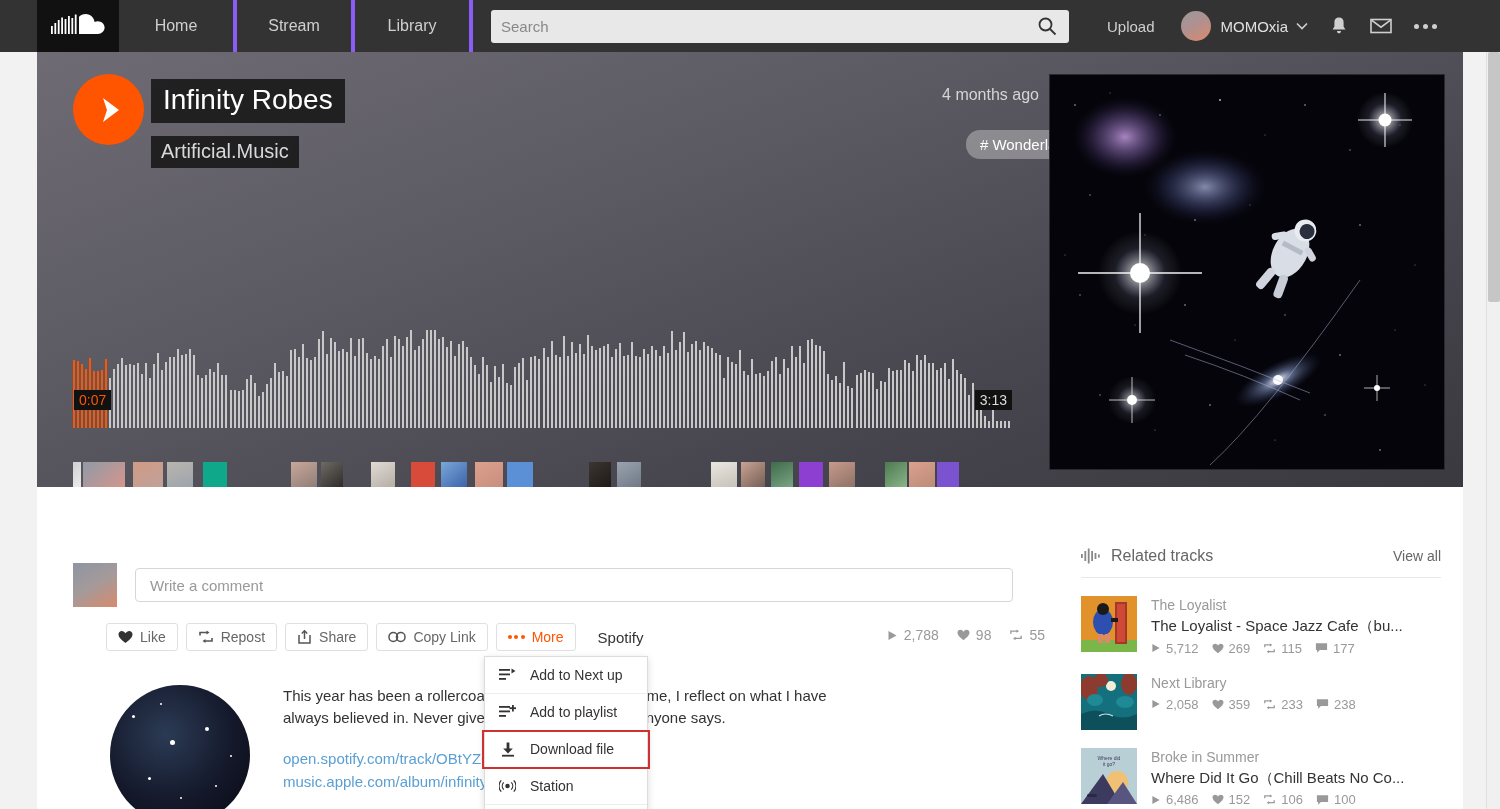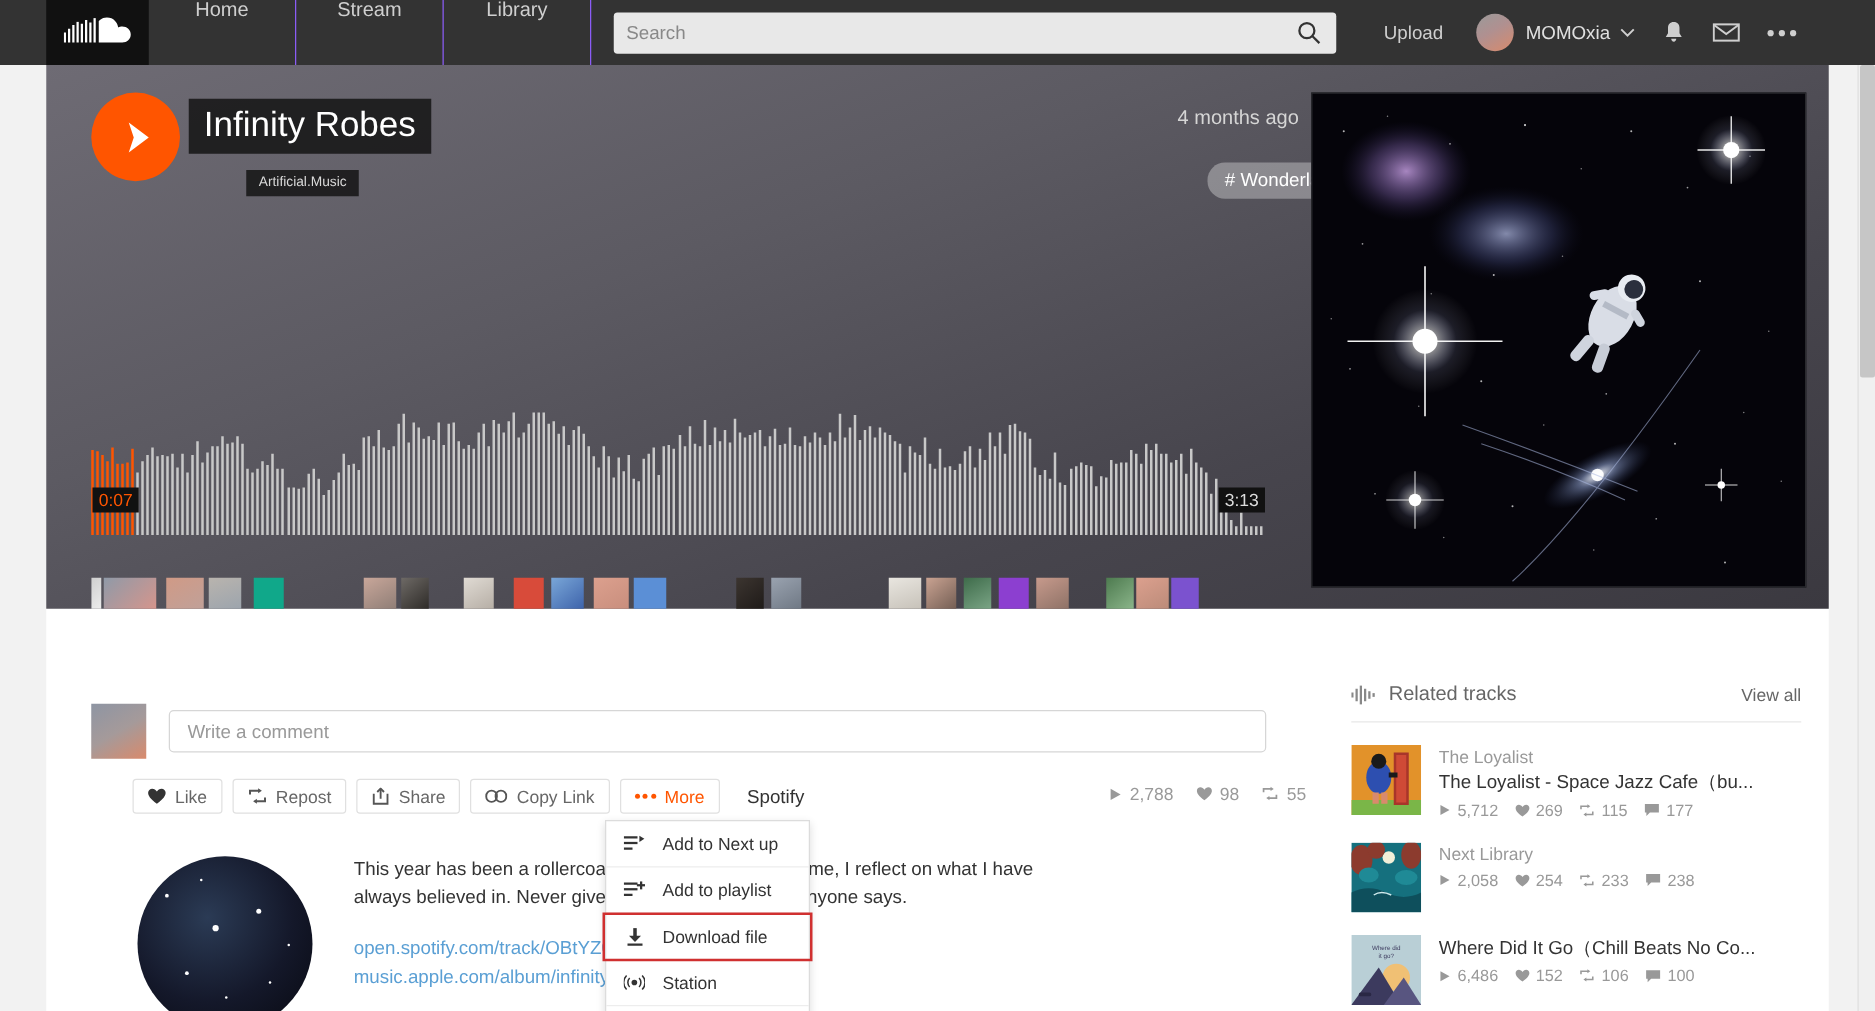--- a/index.html
+++ b/index.html
@@ -15,23 +15,23 @@
     position: absolute; top: 0; left: 0; width: 1500px; height: 52px;
     background: #333333; display: flex; align-items: stretch;
     z-index: 50;
   }
   .hdr-left-pad { width: 37px; background: #333; }
   .logo-box {
     width: 82px; background: #111111;
     display: flex; align-items: center; justify-content: center;
   }
   .nav-item {
-    width: 118px; display: flex; justify-content: center;
+    width: 118px; display: flex; align-items: center; justify-content: center;
     color: #cfcfcf; font-size: 16px; cursor: pointer;
-    border-right: 1px solid #8b5cf6;
+    border-right: 4px solid #8b5cf6;
   }
   .nav-item:first-of-type { border-left: 1px solid #404040; }
   .search-wrap {
     display: flex; align-items: center; padding: 0 8px;
     flex: 0 0 auto; margin-left: 10px;
   }
   .search-box {
     width: 578px; height: 33px; background: #e8e8e8; border-radius: 3px;
     display: flex; align-items: center; padding: 0 10px;
     position: relative;
@@ -83,21 +83,21 @@
   }
   .track-title {
     position: absolute; left: 114px; top: 27px;
     background: rgba(20,20,20,0.85); color: #fff;
     font-size: 28px; padding: 5px 12px 7px 12px; line-height: 1.15;
     white-space: nowrap;
   }
   .track-artist {
     position: absolute; left: 114px; top: 84px;
     background: rgba(20,20,20,0.85); color: #d8d8d8;
-    font-size: 11px; padding: 4px 10px 5px 10px; white-space: nowrap; margin-left: 46px;
+    font-size: 20px; padding: 4px 10px 5px 10px; white-space: nowrap;
   }
   .hero-date {
     position: absolute; right: 424px; top: 34px;
     color: #d5d5d5; font-size: 16px;
   }
   .hero-tag {
     position: absolute; right: 376px; top: 78px;
     background: rgba(255,255,255,0.32); color: #fff;
     font-size: 15px; padding: 6px 14px; border-radius: 14px;
     cursor: pointer;
@@ -1014,21 +1014,21 @@
                   </svg>
                 </span>
               <span>2,058</span>
             </span>
             <span class="stat">
               <span>
                   <svg width="12" height="11" viewBox="0 0 15 14">
                     <path d="M7.5 13 C2 9 0.5 6.4 0.5 4.2 C0.5 2.2 2 0.9 3.8 0.9 C5.3 0.9 6.7 1.9 7.5 3.2 C8.3 1.9 9.7 0.9 11.2 0.9 C13 0.9 14.5 2.2 14.5 4.2 C14.5 6.4 13 9 7.5 13 Z" fill="#999"></path>
                   </svg>
                 </span>
-              <span>254</span>
+              <span>359</span>
             </span>
             <span class="stat">
               <span>
                   <svg width="13" height="11" viewBox="0 0 16 14">
                     <path d="M2 5.5 L2 2.5 L10 2.5" fill="none" stroke="#999" stroke-width="1.6"></path>
                     <path d="M8.5 0.5 L11.5 2.5 L8.5 4.5 Z" fill="#999"></path>
                     <path d="M14 8 L14 11 L6 11" fill="none" stroke="#999" stroke-width="1.6"></path>
                     <path d="M7.5 9 L4.5 11 L7.5 13 Z" fill="#999"></path>
                   </svg>
                 </span>
@@ -1052,20 +1052,21 @@
             <rect width="56" height="56" fill="#b9cfd6"></rect>
             <circle cx="36" cy="34" r="11" fill="#f0c074"></circle>
             <path d="M0 56 L22 26 L40 56 Z" fill="#3c3a5e"></path>
             <path d="M26 56 L42 34 L56 56 Z" fill="#585580"></path>
             <rect x="6" y="46" width="10" height="3" rx="1.5" fill="#2a2845"></rect>
             <text x="28" y="12" font-family="Liberation Sans, sans-serif" font-size="5" fill="#3c3a5e" text-anchor="middle">Where did</text>
             <text x="28" y="18" font-family="Liberation Sans, sans-serif" font-size="5" fill="#3c3a5e" text-anchor="middle">it go?</text>
           </svg>
         </div>
         <div class="rel-meta">
+          <div class="rel-user">Broke in Summer</div>
           <div class="rel-title">Where Did It Go（Chill Beats No Co...</div>
           <div class="rel-stats">
             <span class="stat">
               <span>
                   <svg width="10" height="10" viewBox="0 0 11 11">
                     <path d="M1.5 1 L9.5 5.5 L1.5 10 Z" fill="#999"></path>
                   </svg>
                 </span>
               <span>6,486</span>
             </span>

